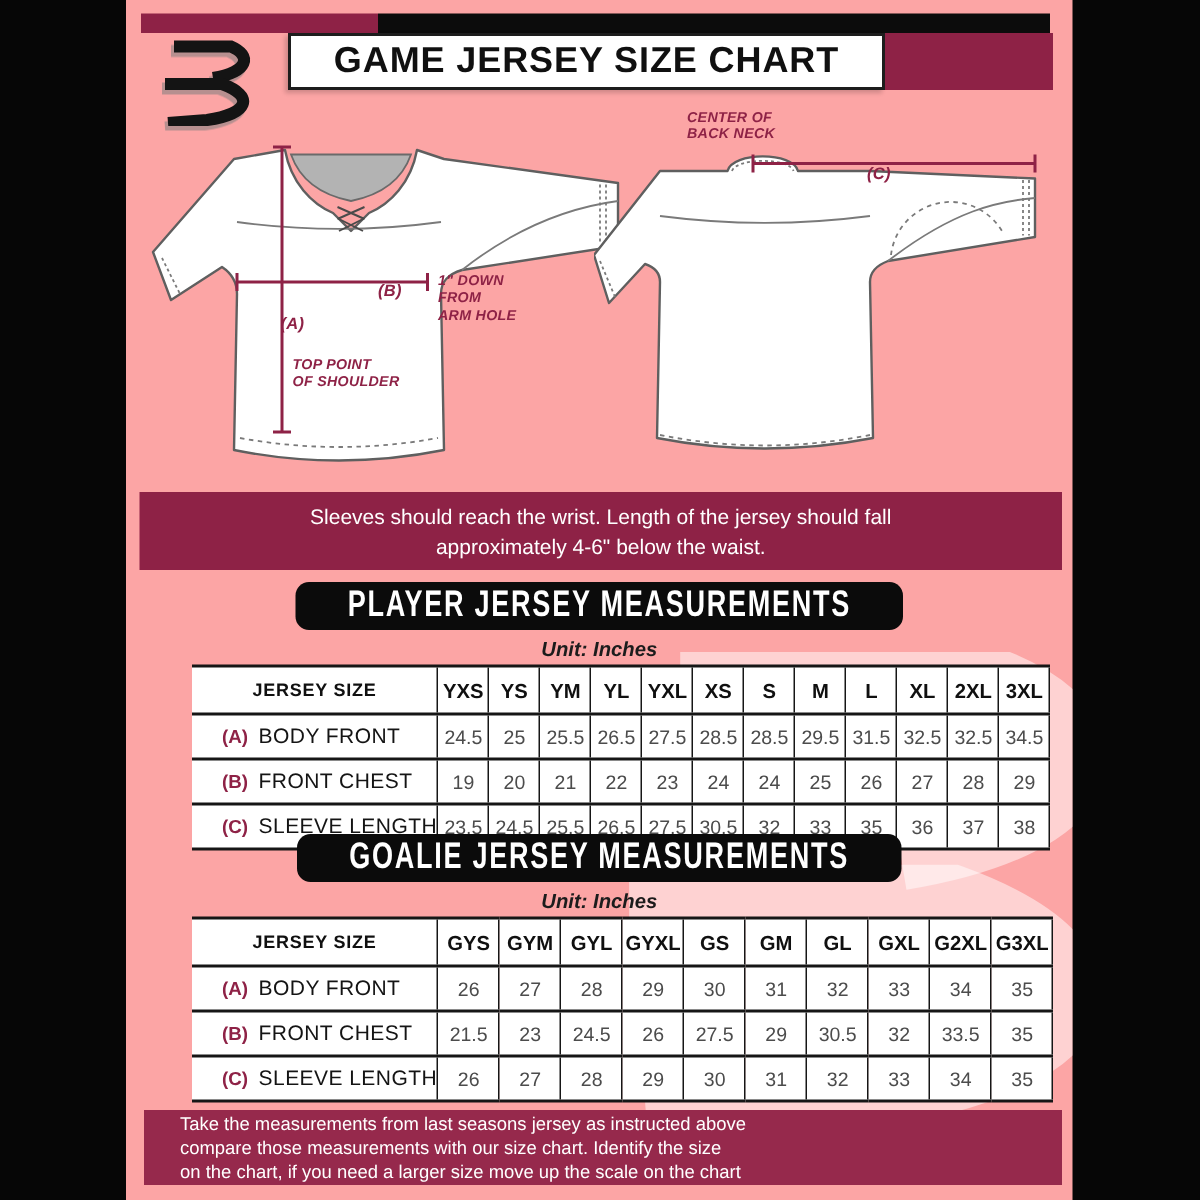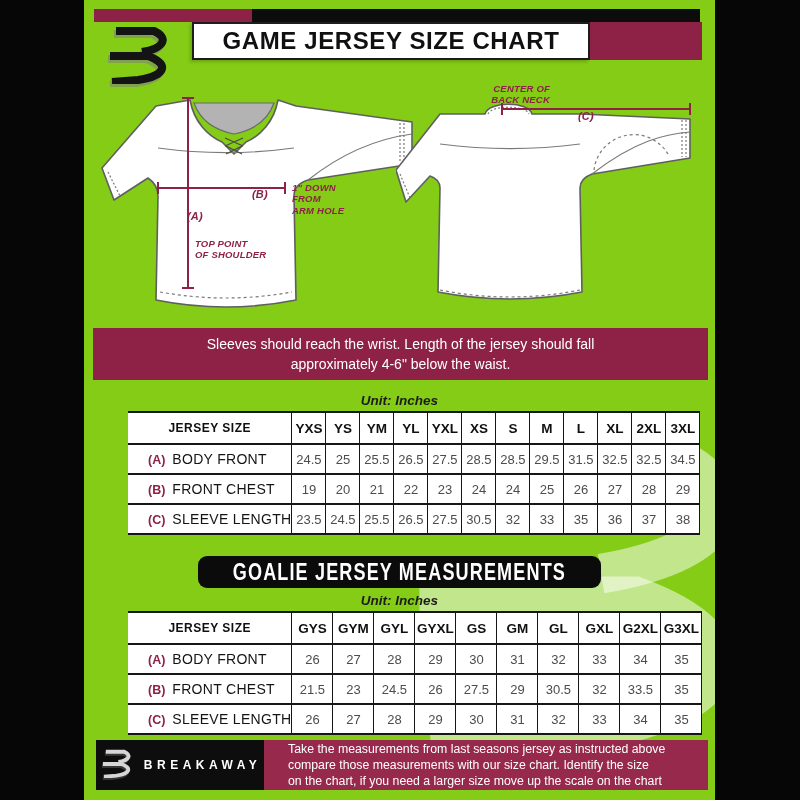--- a/index.html
+++ b/index.html
@@ -1,18 +1,18 @@
 <!DOCTYPE html>
 <html><head>
 <meta charset="utf-8">
 <style>
   html,body{margin:0;padding:0;background:#000;}
   .stage{position:relative;width:800px;height:800px;background:#060606;overflow:hidden;
          font-family:"Liberation Sans",sans-serif;}
-  .page{position:absolute;left:84px;top:0;width:631px;height:800px;background:#84cc16;overflow:hidden;}
+  .page{position:absolute;left:84px;top:0;width:631px;height:800px;background:#fca5a5;overflow:hidden;}
 
   
   .wm{position:absolute;z-index:0;pointer-events:none;}
   .wm svg{display:block;}
 
   
   .topbar{position:absolute;left:10px;top:9px;width:606px;height:13px;z-index:2;
           background:linear-gradient(90deg,#8e2246 0,#8e2246 158px,#0c0c0c 158px);}
   .title-row{position:absolute;left:108px;top:22px;height:38px;display:flex;z-index:2;}
   .title-box{width:398px;height:38px;background:#ffffff;border:2px solid #1d1d1d;box-sizing:border-box;
@@ -22,21 +22,21 @@
   .logo{position:absolute;left:18px;top:24px;z-index:3;filter:drop-shadow(-2px 3px 0 rgba(125,125,125,.55));}
 
   
   .diagrams{position:absolute;left:0;top:66px;width:631px;height:262px;z-index:1;}
   .jsvg{position:absolute;top:26px;}
   .jsvg.front{left:10px;}
   .jsvg.back{left:312px;}
   .anno{position:absolute;color:#8e2246;font-style:italic;font-weight:bold;font-size:9.5px;
         line-height:1.2;white-space:pre-line;letter-spacing:.2px;z-index:2;}
   .anno.key{font-size:11px;}
-  #anno-cbn{left:374px;top:17px;width:92px;text-align:right;}
+  #anno-cbn{left:374px;top:7px;width:92px;text-align:left;}
   #anno-c{left:494px;top:44px;}
   #anno-b{left:168px;top:122px;}
   #anno-bnote{left:208px;top:116px;}
   #anno-a{left:103px;top:144px;}
   #anno-anote{left:111px;top:172px;}
 
   
   .notice{position:absolute;left:9px;top:328px;width:615px;height:52px;background:#8e2246;z-index:1;
           display:flex;align-items:center;justify-content:center;}
   .notice p{margin:0;color:#fff;font-size:14px;line-height:20px;text-align:center;white-space:pre-line;}
@@ -162,20 +162,23 @@
       <div class="anno" id="anno-anote">TOP POINT
 OF SHOULDER</div>
     </section>
 
     <div class="notice">
       <p>Sleeves should reach the wrist. Length of the jersey should fall
 approximately 4-6" below the waist.</p>
     </div>
 
     <section class="measure player">
+      <div class="banner">
+        <span>PLAYER JERSEY MEASUREMENTS</span>
+      </div>
       <div class="unit">Unit: Inches</div>
       <table class="meas">
           <thead>
             <tr>
               <th class="corner">JERSEY SIZE</th>
               <th class="size">YXS</th>
               <th class="size">YS</th>
               <th class="size">YM</th>
               <th class="size">YL</th>
               <th class="size">YXL</th>
@@ -297,31 +300,20 @@
               <td class="val">32</td>
               <td class="val">33</td>
               <td class="val">34</td>
               <td class="val">35</td>
             </tr>
           </tbody>
         </table>
     </section>
 
     <footer>
-      <div class="f-logo">
-        <span>
-          <svg width="36" height="30" viewBox="0 0 74 60">
-            <g fill="none" stroke="#d6d6d6" stroke-width="8">
-              <path d="M14 7 H52 C66 13 64 24 40 28"></path>
-              <path d="M8 32 H46 C68 40 64 52 36 56 L10 58"></path>
-            </g>
-          </svg>
-        </span>
-        <span class="brand">BREAKAWAY</span>
-      </div>
       <div class="f-note">
         <p>Take the measurements from last seasons jersey as instructed above
 compare those measurements  with our size chart. Identify the size
 on the chart, if you need a larger size move up the scale on the chart</p>
       </div>
     </footer>
 
   </div>
 </div>
 

